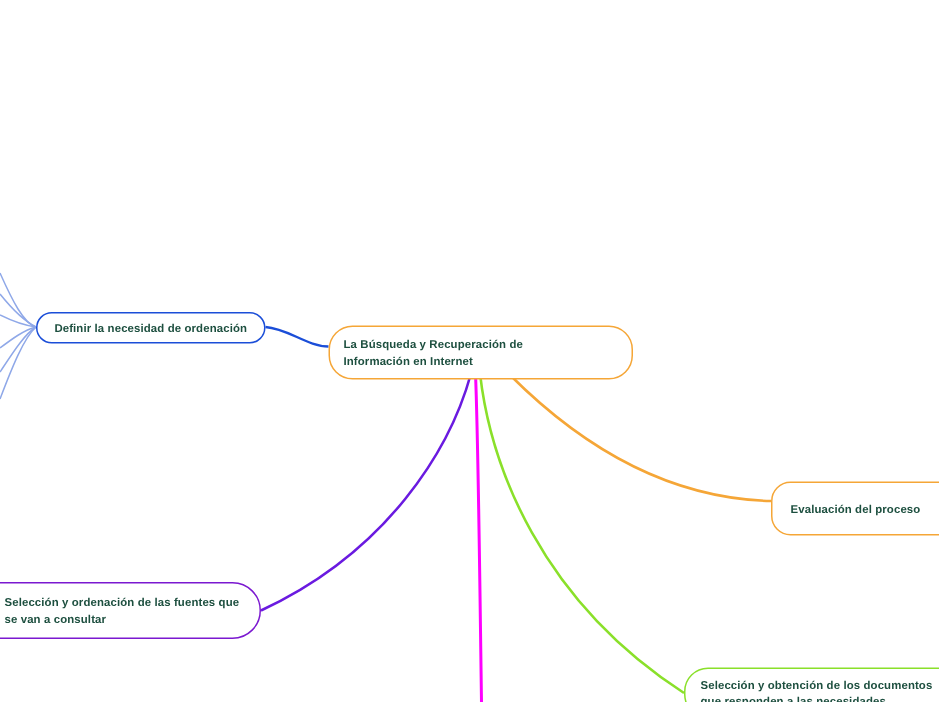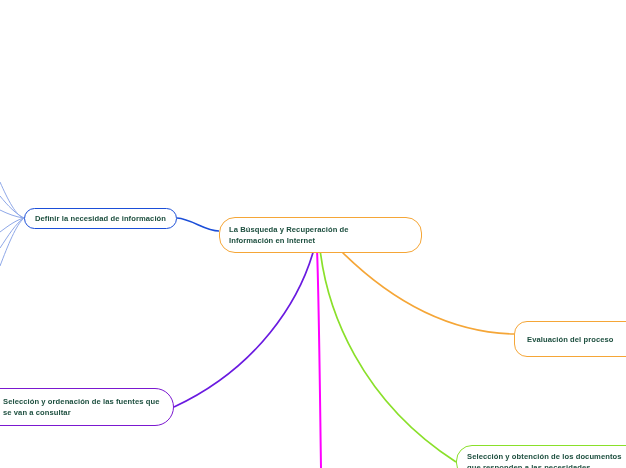--- a/index.html
+++ b/index.html
@@ -111,21 +111,21 @@
     <path d="M317,249 C319,300 320,400 321,468" fill="none" stroke="#ff00ff" stroke-width="2"></path>
 
     <path d="M320,249 C327,310 360,400 456,462" fill="none" stroke="#8ae02a" stroke-width="1.7"></path>
 
     <path d="M340,250 C370,280 430,332 514,334" fill="none" stroke="#f5a637" stroke-width="1.7"></path>
   </svg>
 
   <div class="node node-center">La Búsqueda y Recuperación de
 Información en Internet</div>
 
-  <div class="node node-define">Definir la necesidad de información</div>
+  <div class="node node-define">Definir la necesidad de ordenación</div>
 
   <div class="node node-sources">Selección y ordenación de las fuentes que
 se van a consultar</div>
 
   <div class="node node-eval">Evaluación del proceso</div>
 
   <div class="node node-docs">Selección y obtención de los documentos
 que responden a las necesidades</div>
 
 </div>

